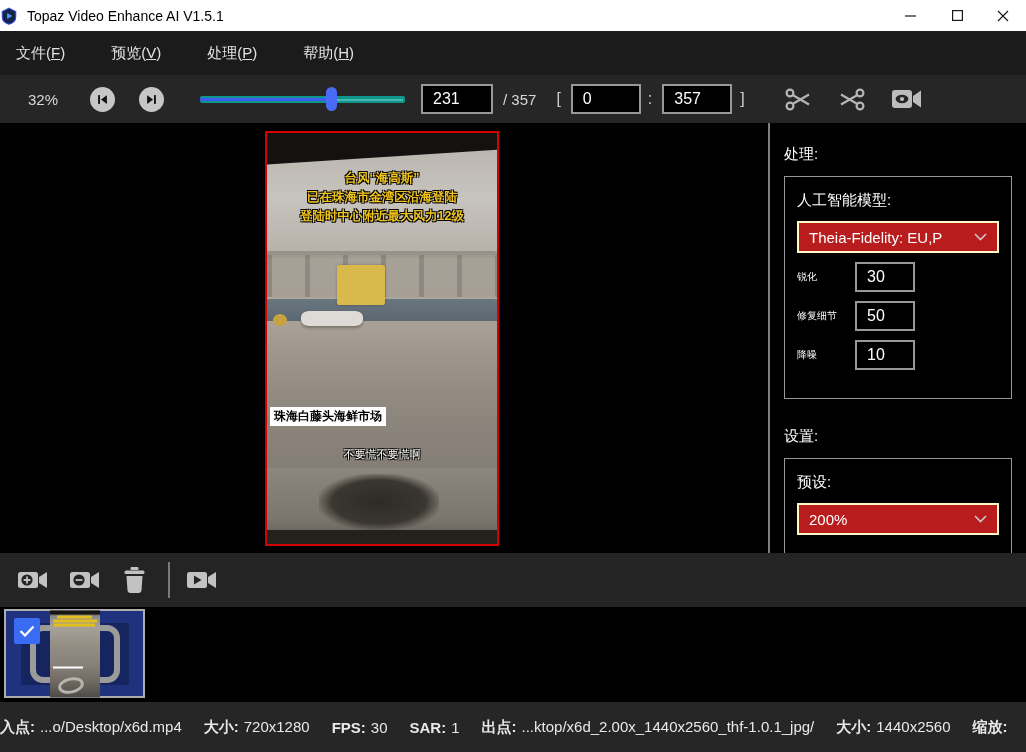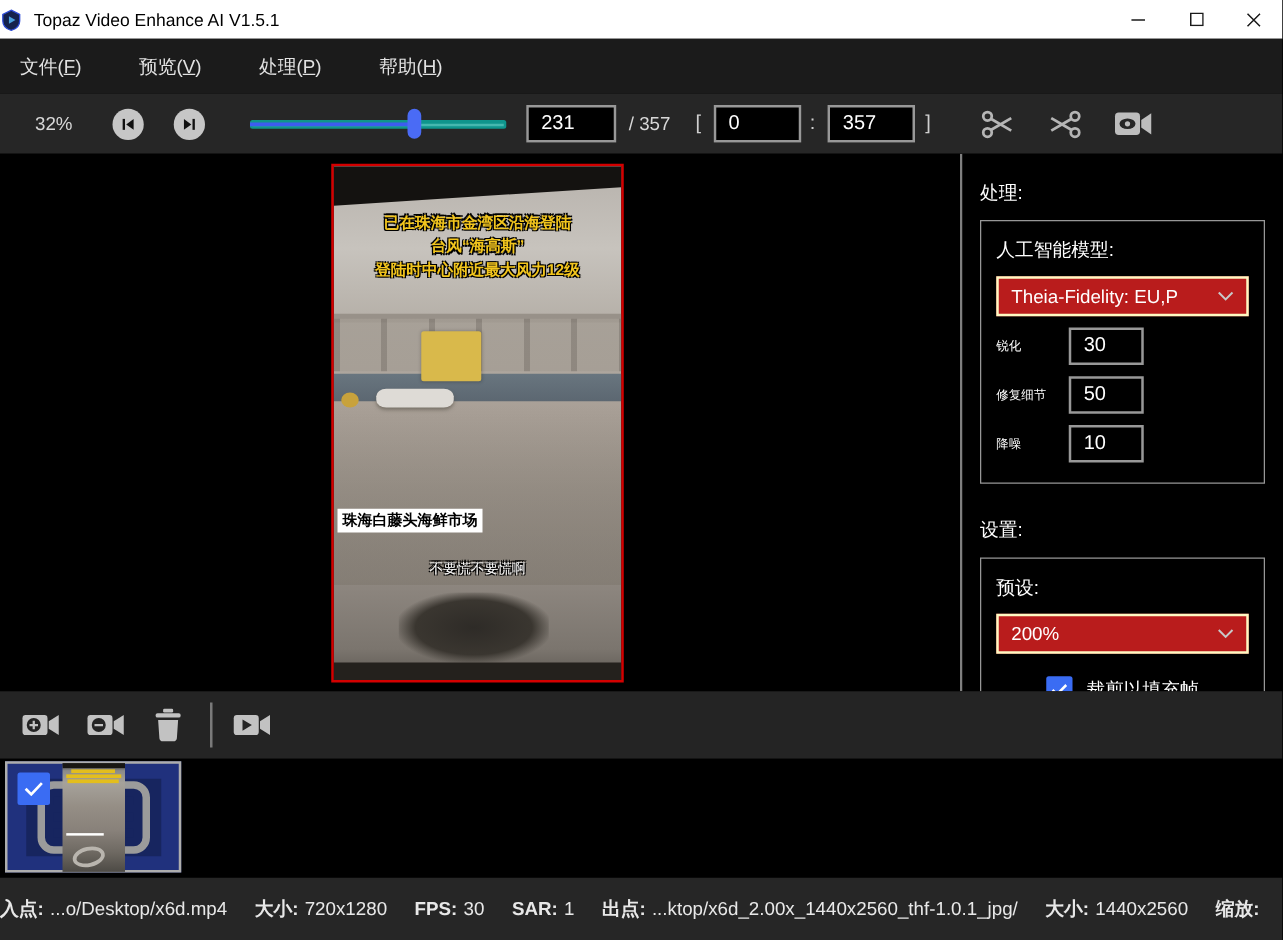--- a/index.html
+++ b/index.html
@@ -63,21 +63,21 @@
   .v-bottom { position:absolute; bottom:0; left:0; width:100%; height:14px; background:#24211d; }
   .v-headline { position:absolute; top:36px; left:0; width:100%; text-align:center; color:#f2c51d; font-weight:bold; font-size:12.5px; line-height:1.5;
     text-shadow:-1px -1px 0 #000,1px -1px 0 #000,-1px 1px 0 #000,1px 1px 0 #000; }
   .v-loc { position:absolute; top:274px; left:3px; background:#ffffff; color:#000; font-size:12px; font-weight:bold; padding:1px 4px; }
   .v-caption { position:absolute; top:314px; left:0; width:100%; text-align:center; color:#fff; font-size:11px;
     text-shadow:-1px -1px 0 #000,1px -1px 0 #000,-1px 1px 0 #000,1px 1px 0 #000; }
 
   
   .panel { width:256px; flex:none; background:#000; color:#fff; padding:0 14px; font-size:15px; }
   .panel-heading { margin-top:22px; font-size:15px; }
-  .group { border:1px solid #979797; margin-top:12px; padding:14px 12px 16px 12px; }
+  .group { border:1px solid #979797; margin-top:12px; padding:14px 12px 28px 12px; }
   .group-label { font-size:15px; }
   .select { height:32px; border:2px solid #fef9c3; display:flex; align-items:center; justify-content:space-between; padding:0 10px; margin-top:11px; background:#b91c1c; }
   .select .sel-value { font-size:15px; }
   .param-row { display:flex; align-items:center; margin-top:9px; }
   .param-row .p-label { width:58px; font-size:10px; flex:none; }
   .param-input { width:60px; height:30px; }
   .group.settings { padding-bottom:40px; }
   .check-row { display:flex; align-items:flex-end; justify-content:center; margin-top:18px; }
   .checkbox { width:21px; height:21px; background:#3a6cf3; border-radius:2px; display:flex; align-items:center; justify-content:center; }
   .check-label { margin-left:11px; font-size:15px; }
@@ -207,22 +207,22 @@
         <div class="v-bridge-beam"></div>
         <div class="v-bridge"></div>
         <div class="v-wall"></div>
         <div class="v-sign"></div>
         <div class="v-car"></div>
         <div class="v-dot"></div>
         <div class="v-water"></div>
         <div class="v-blob"></div>
         <div class="v-bottom"></div>
         <div class="v-headline">
+          <div>台风“海高斯”</div>
           <div>已在珠海市金湾区沿海登陆</div>
-          <div>台风“海高斯”</div>
           <div>登陆时中心附近最大风力12级</div>
         </div>
         <div class="v-loc">珠海白藤头海鲜市场</div>
         <div class="v-caption">不要慌不要慌啊</div>
       </div>
     </div>
 
     <div class="vdivider"></div>
 
     <div class="panel">

